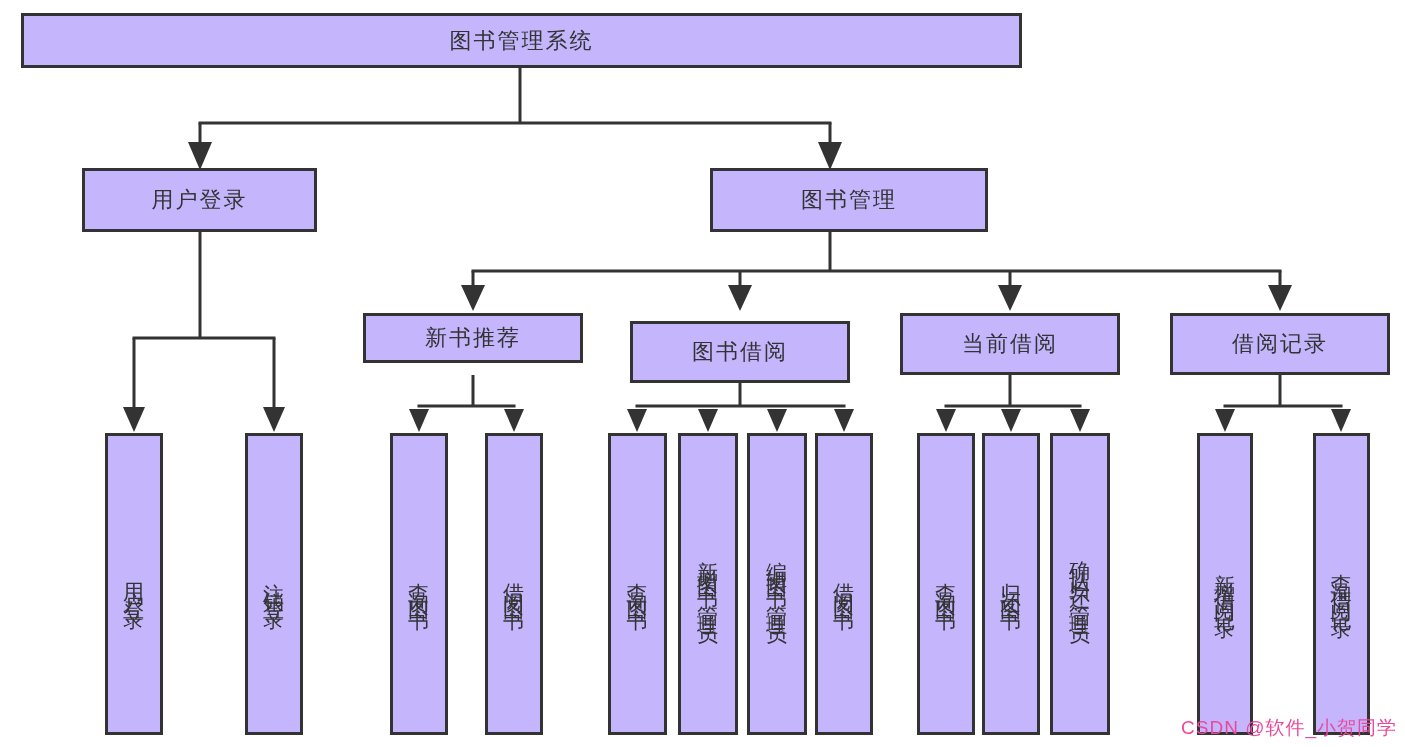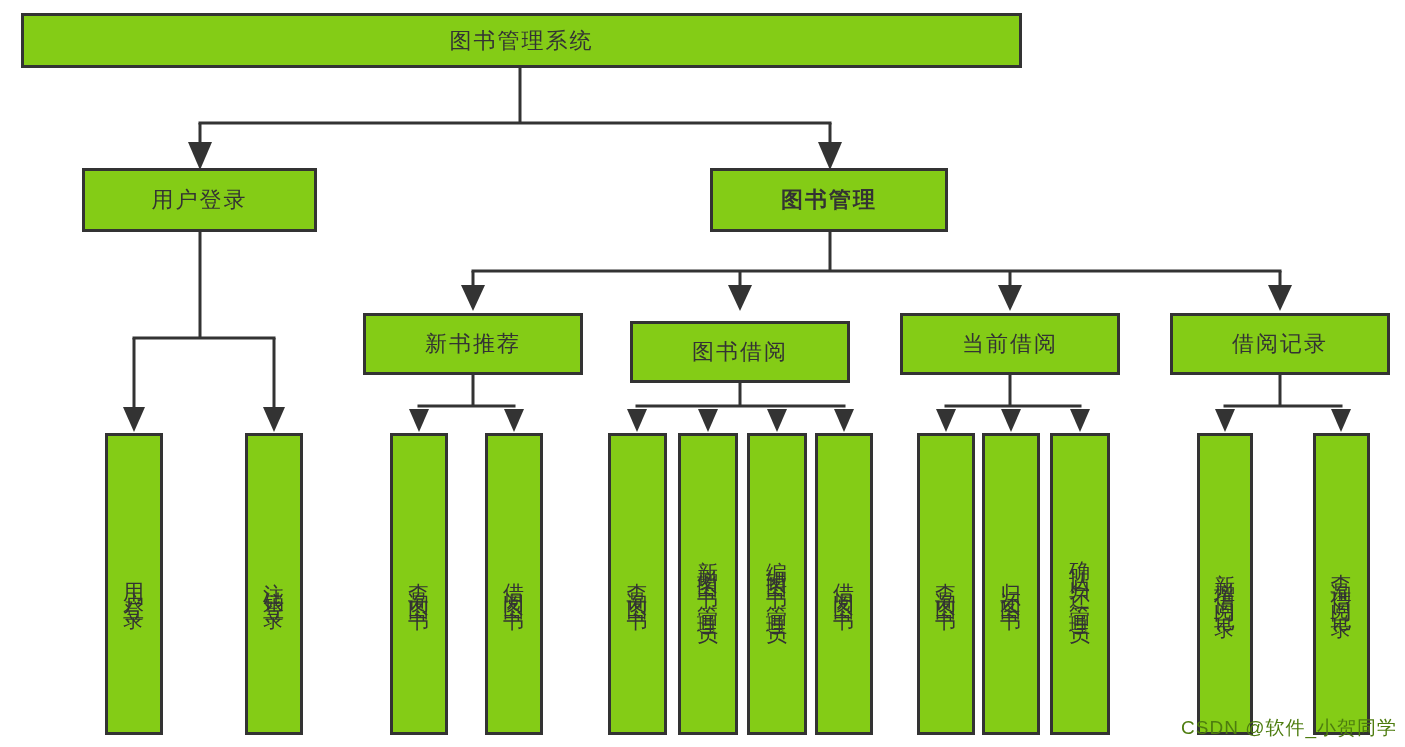--- a/index.html
+++ b/index.html
@@ -15,21 +15,21 @@
     width: 1405px; height: 747px;
     background: #ffffff;
   }
   #connectors {
     position: absolute; left: 0; top: 0;
     width: 1405px; height: 747px;
     pointer-events: none;
   }
   .node {
     position: absolute;
-    background: #84cc16;
+    background: #c4b5fd;
     border: 3px solid #333333;
     display: flex;
     align-items: center;
     justify-content: center;
     text-align: center;
   }
   .hnode {
     font-size: 22px;
     letter-spacing: 2px;
     line-height: 1;
@@ -40,21 +40,21 @@
     font-size: 21px;
     letter-spacing: 9px;
     line-height: 1;
   }
   .watermark {
     position: absolute;
     right: 8px;
     bottom: 6px;
     font-size: 19px;
     letter-spacing: 1px;
-    color: #4d7c0f;
+    color: #ec4899;
     background: transparent;
   }
   line { stroke: #333333; stroke-width: 3; }
   polygon { fill: #333333; }
 </style>
 </head>
 <body>
 
 <div id="stage">
 
@@ -105,23 +105,23 @@
 
     <line x1="1280" y1="375" x2="1280" y2="406"></line>
     <line x1="1223.5" y1="406" x2="1342.5" y2="406"></line>
     <polygon points="1215,409 1235,409 1225,432"></polygon>
     <polygon points="1331,409 1351,409 1341,432"></polygon>
   </svg>
 
   <div class="node hnode" style="left:21px; top:13px; width:1001px; height:55px;">图书管理系统</div>
 
   <div class="node hnode" style="left:82px; top:168px; width:235px; height:64px;">用户登录</div>
-  <div class="node hnode" style="left:710px; top:168px; width:238px; height:64px;font-weight:bold;">图书管理</div>
+  <div class="node hnode" style="left:710px; top:168px; width:278px; height:64px;">图书管理</div>
 
-  <div class="node hnode" style="left:363px; top:313px; width:220px; height:62px;">新书推荐</div>
+  <div class="node hnode" style="left:363px; top:313px; width:220px; height:50px;">新书推荐</div>
   <div class="node hnode" style="left:630px; top:321px; width:220px; height:62px;">图书借阅</div>
   <div class="node hnode" style="left:1170px; top:313px; width:220px; height:62px;">借阅记录</div>
   <div class="node hnode" style="left:900px; top:313px; width:220px; height:62px;">当前借阅</div>
 
   <div class="node leaf" style="left:105px; top:433px; width:58px; height:302px;">用户登录</div>
   <div class="node leaf" style="left:245px; top:433px; width:58px; height:302px;">注销登录</div>
 
   <div class="node leaf" style="left:390px; top:433px; width:58px; height:302px;">查询图书</div>
   <div class="node leaf" style="left:485px; top:433px; width:58px; height:302px;">借阅图书</div>
 

